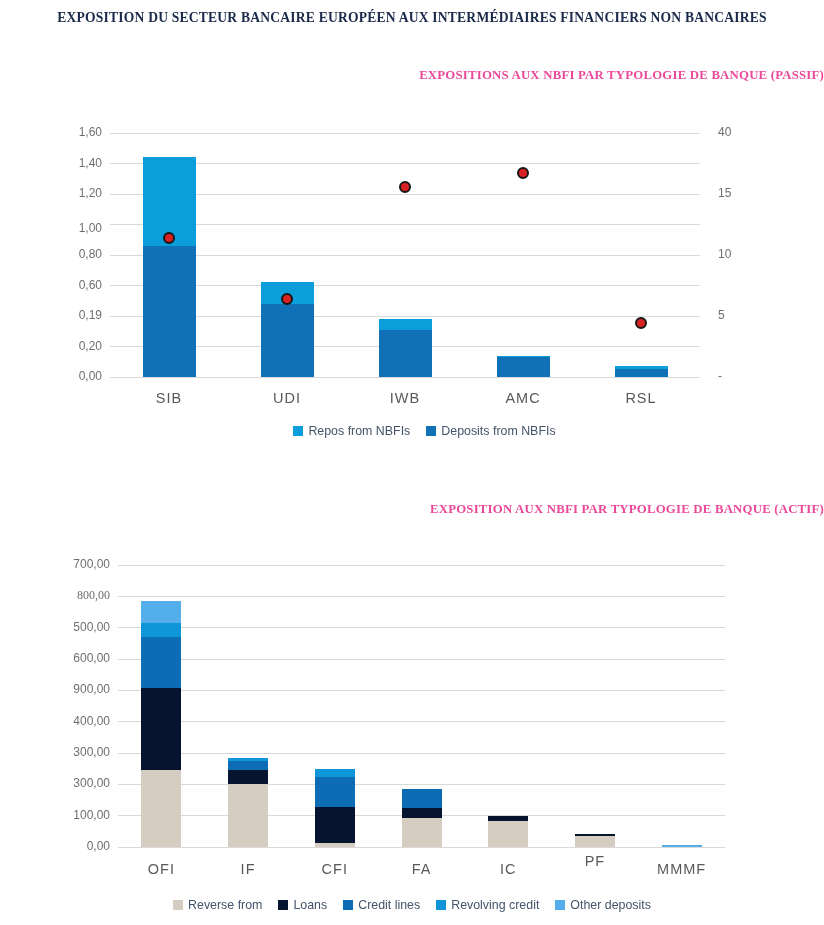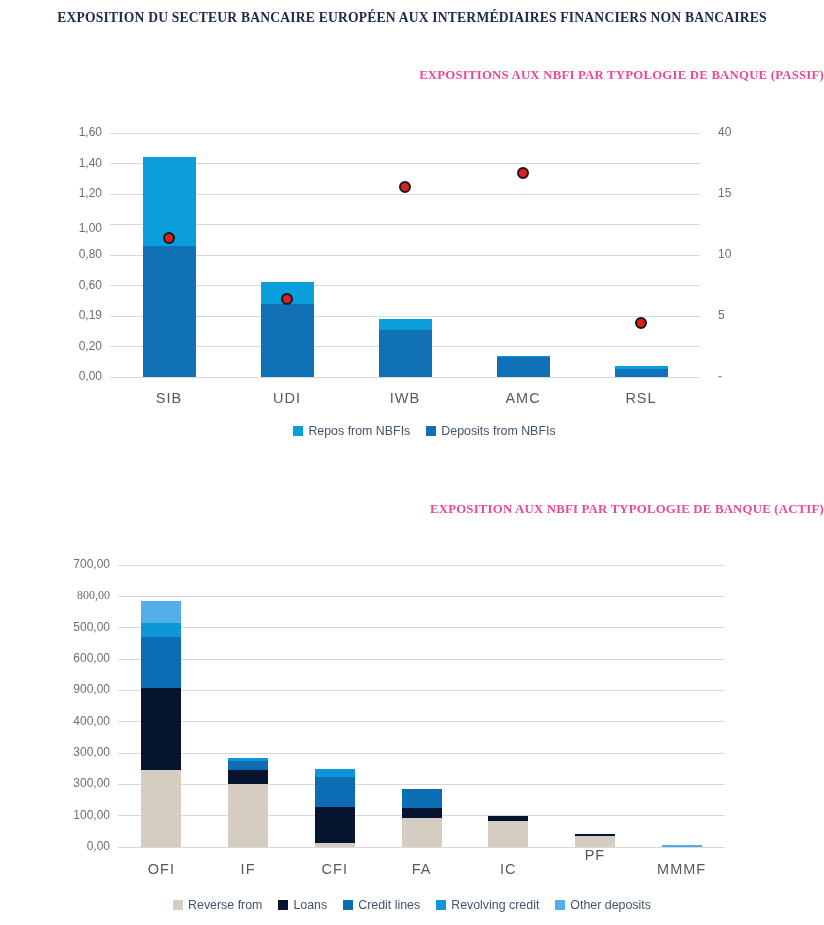--- a/index.html
+++ b/index.html
@@ -138,21 +138,21 @@
         <div class="cat-label" style="left: 173.429px; width: 86.7143px; top: 296px;">CFI</div>
         <div class="bar-seg" style="left: 283.5px; width: 40px; bottom: 0px; height: 28.8267px; background: rgb(213, 205, 193);"></div>
         <div class="bar-seg" style="left: 283.5px; width: 40px; bottom: 28.8267px; height: 10.6533px; background: rgb(6, 20, 48);"></div>
         <div class="bar-seg" style="left: 283.5px; width: 40px; bottom: 39.48px; height: 18.8px; background: rgb(12, 108, 180);"></div>
         <div class="cat-label" style="left: 260.143px; width: 86.7143px; top: 296px;">FA</div>
         <div class="bar-seg" style="left: 370.214px; width: 40px; bottom: 0px; height: 26.0067px; background: rgb(213, 205, 193);"></div>
         <div class="bar-seg" style="left: 370.214px; width: 40px; bottom: 26.0067px; height: 5.32667px; background: rgb(6, 20, 48);"></div>
         <div class="cat-label" style="left: 346.857px; width: 86.7143px; top: 296px;">IC</div>
         <div class="bar-seg" style="left: 456.929px; width: 40px; bottom: 0px; height: 10.6533px; background: rgb(213, 205, 193);"></div>
         <div class="bar-seg" style="left: 456.929px; width: 40px; bottom: 10.6533px; height: 1.88px; background: rgb(6, 20, 48);"></div>
-        <div class="cat-label" style="left: 433.571px; width: 86.7143px; top: 282px;">PF</div>
+        <div class="cat-label" style="left: 433.571px; width: 86.7143px; top: 288px;">PF</div>
         <div class="bar-seg" style="left: 543.643px; width: 40px; bottom: 0px; height: 2.50667px; background: rgb(84, 174, 234);"></div>
         <div class="cat-label" style="left: 520.286px; width: 86.7143px; top: 296px;">MMMF</div>
       </div>
     </div>
 
   <div class="legend" style="top:898px;">
       <div class="legend-item">
         <div class="swatch-square" style="background: rgb(213, 205, 193);"></div>
         <span>Reverse from</span>
       </div>

